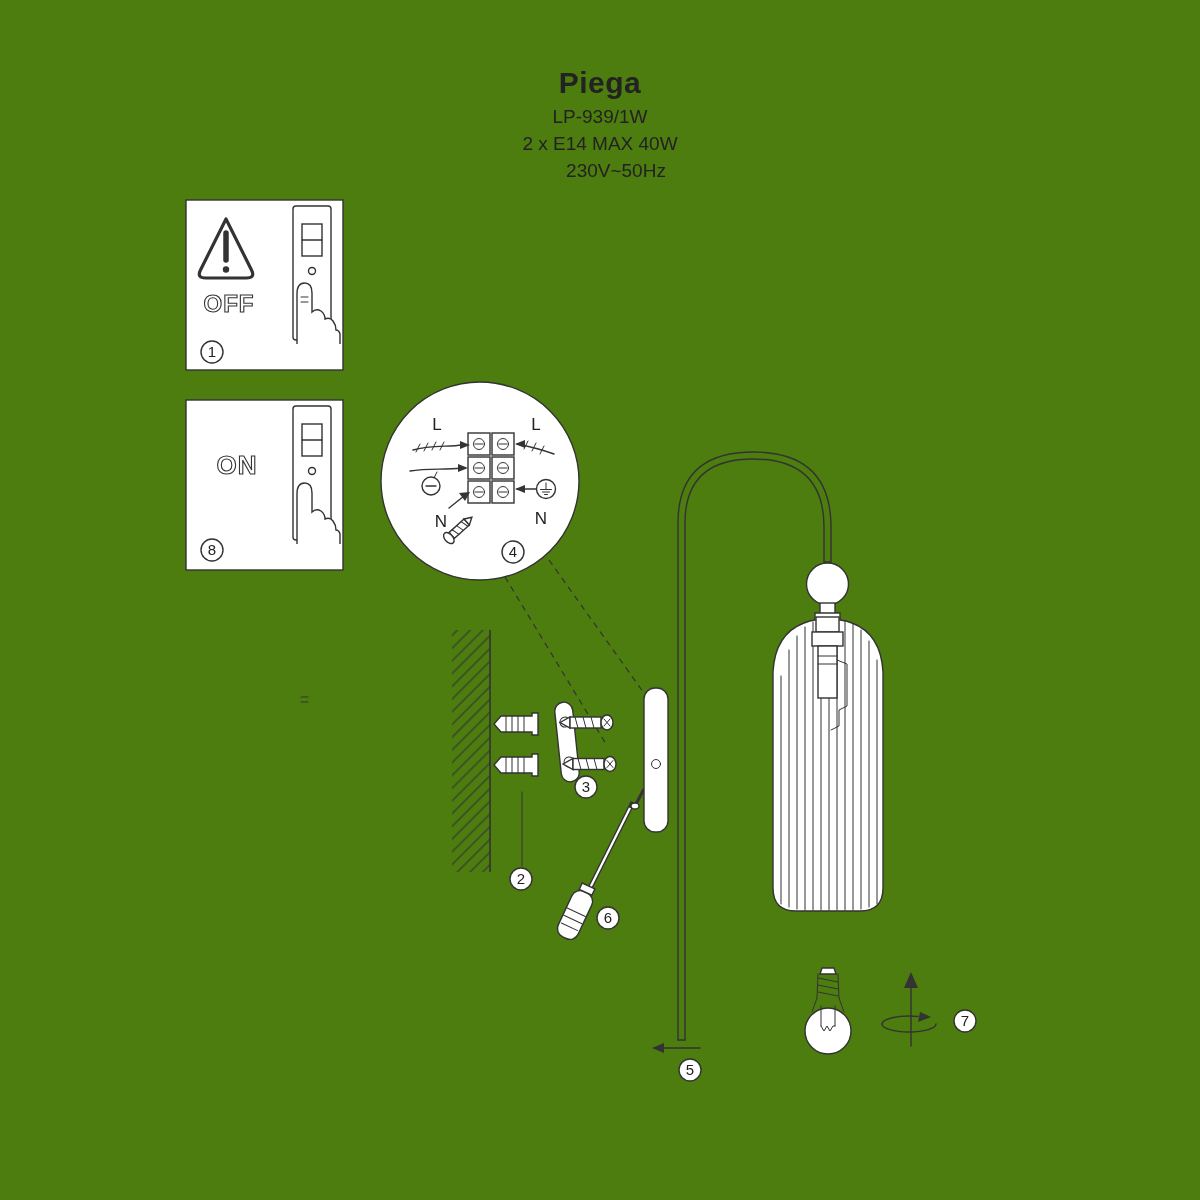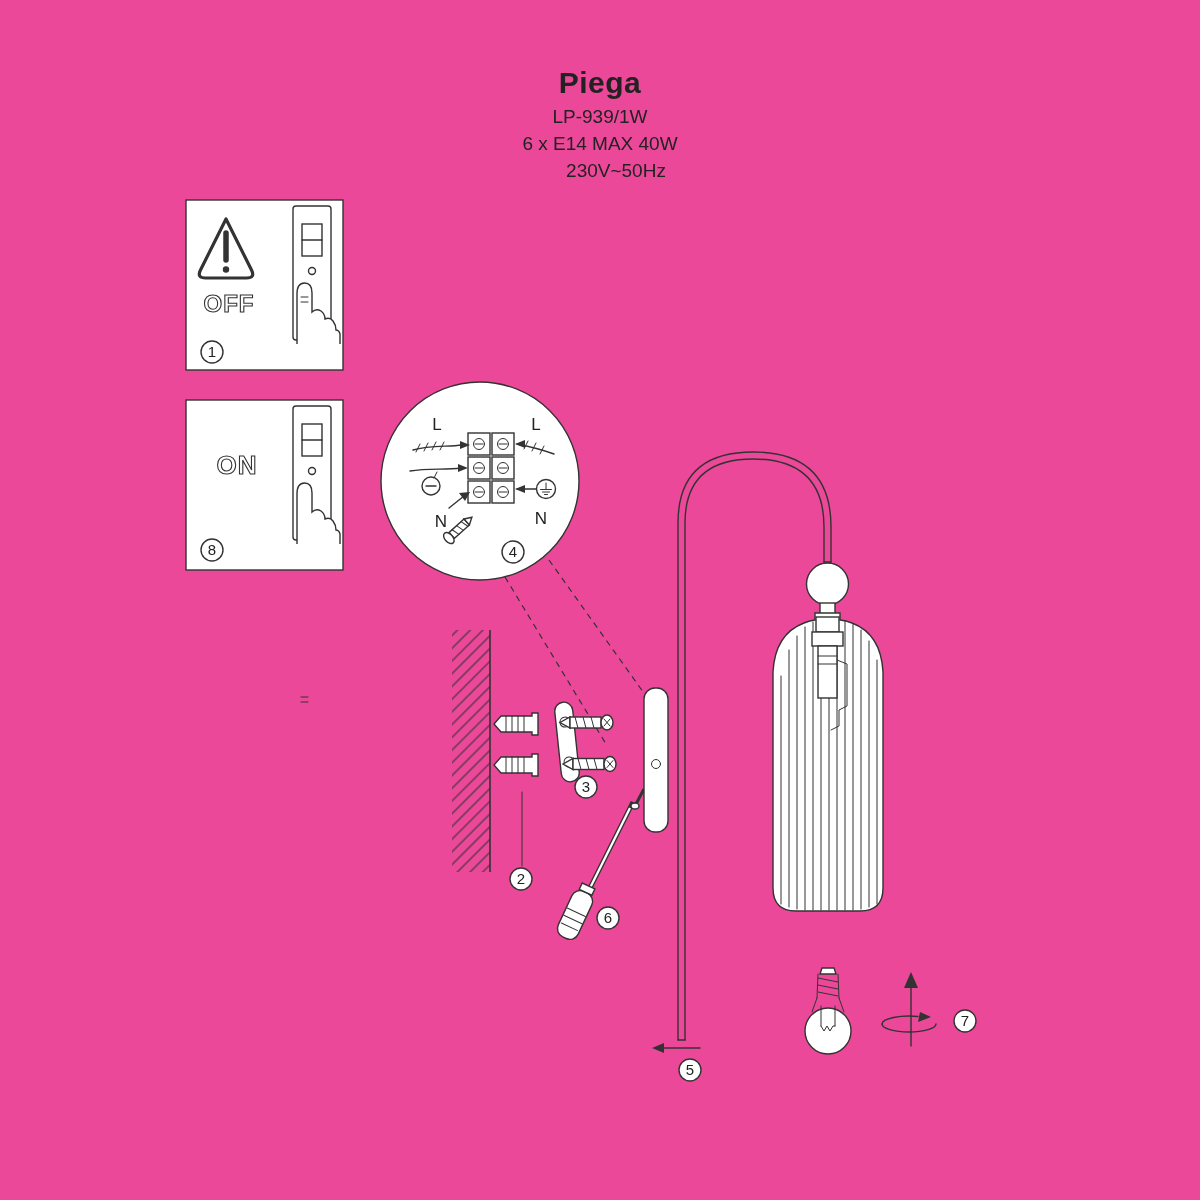--- a/index.html
+++ b/index.html
@@ -1,17 +1,17 @@
 <!DOCTYPE html>
 <html><head>
 <meta charset="utf-8">
 <style>
   html,body { margin:0; padding:0; background:#ffffff; }
   body { width:1200px; height:1200px; font-family:"Liberation Sans", sans-serif; }
-  .sheet { position:relative; width:1200px; height:1200px; background:#ec4899; overflow:hidden; }
+  .sheet { position:relative; width:1200px; height:1200px; background:#4d7c0f; overflow:hidden; }
   .hdr { position:absolute; left:0; width:100%; text-align:center; color:#222; }
   .hdr-title { top:66px; font-size:30px; font-weight:bold; letter-spacing:.5px; }
   .hdr-model { top:106px; font-size:19px; }
   .hdr-spec  { top:133px; font-size:19px; }
   .hdr-power { top:160px; font-size:19px;margin-left:16px; }
   svg { position:absolute; left:0; top:0; }
   .ln  { fill:none; stroke:#333; stroke-width:1.4; stroke-linecap:round; }
   .lnt { fill:none; stroke:#333; stroke-width:1;   stroke-linecap:round; }
   .fw  { fill:#fff; stroke:#333; stroke-width:1.4; }
   .fb  { fill:#333; stroke:none; }
@@ -23,21 +23,21 @@
   .off { font-size:24px; }
   .on  { font-size:26px; }
 </style>
 </head>
 <body>
 
 <div class="sheet">
 
   <div class="hdr hdr-title">Piega</div>
   <div class="hdr hdr-model">LP-939/1W</div>
-  <div class="hdr hdr-spec">6 x E14 MAX 40W</div>
+  <div class="hdr hdr-spec">2 x E14 MAX 40W</div>
   <div class="hdr hdr-power">230V~50Hz</div>
 
   <svg width="1200" height="1200" viewBox="0 0 1200 1200">
     <defs>
       <pattern id="hatch" width="9" height="9" patternUnits="userSpaceOnUse" patternTransform="rotate(45)">
         <line x1="4" y1="0" x2="4" y2="9" stroke="#333" stroke-width="1.1"></line>
       </pattern>
     </defs>
 
     <g>

